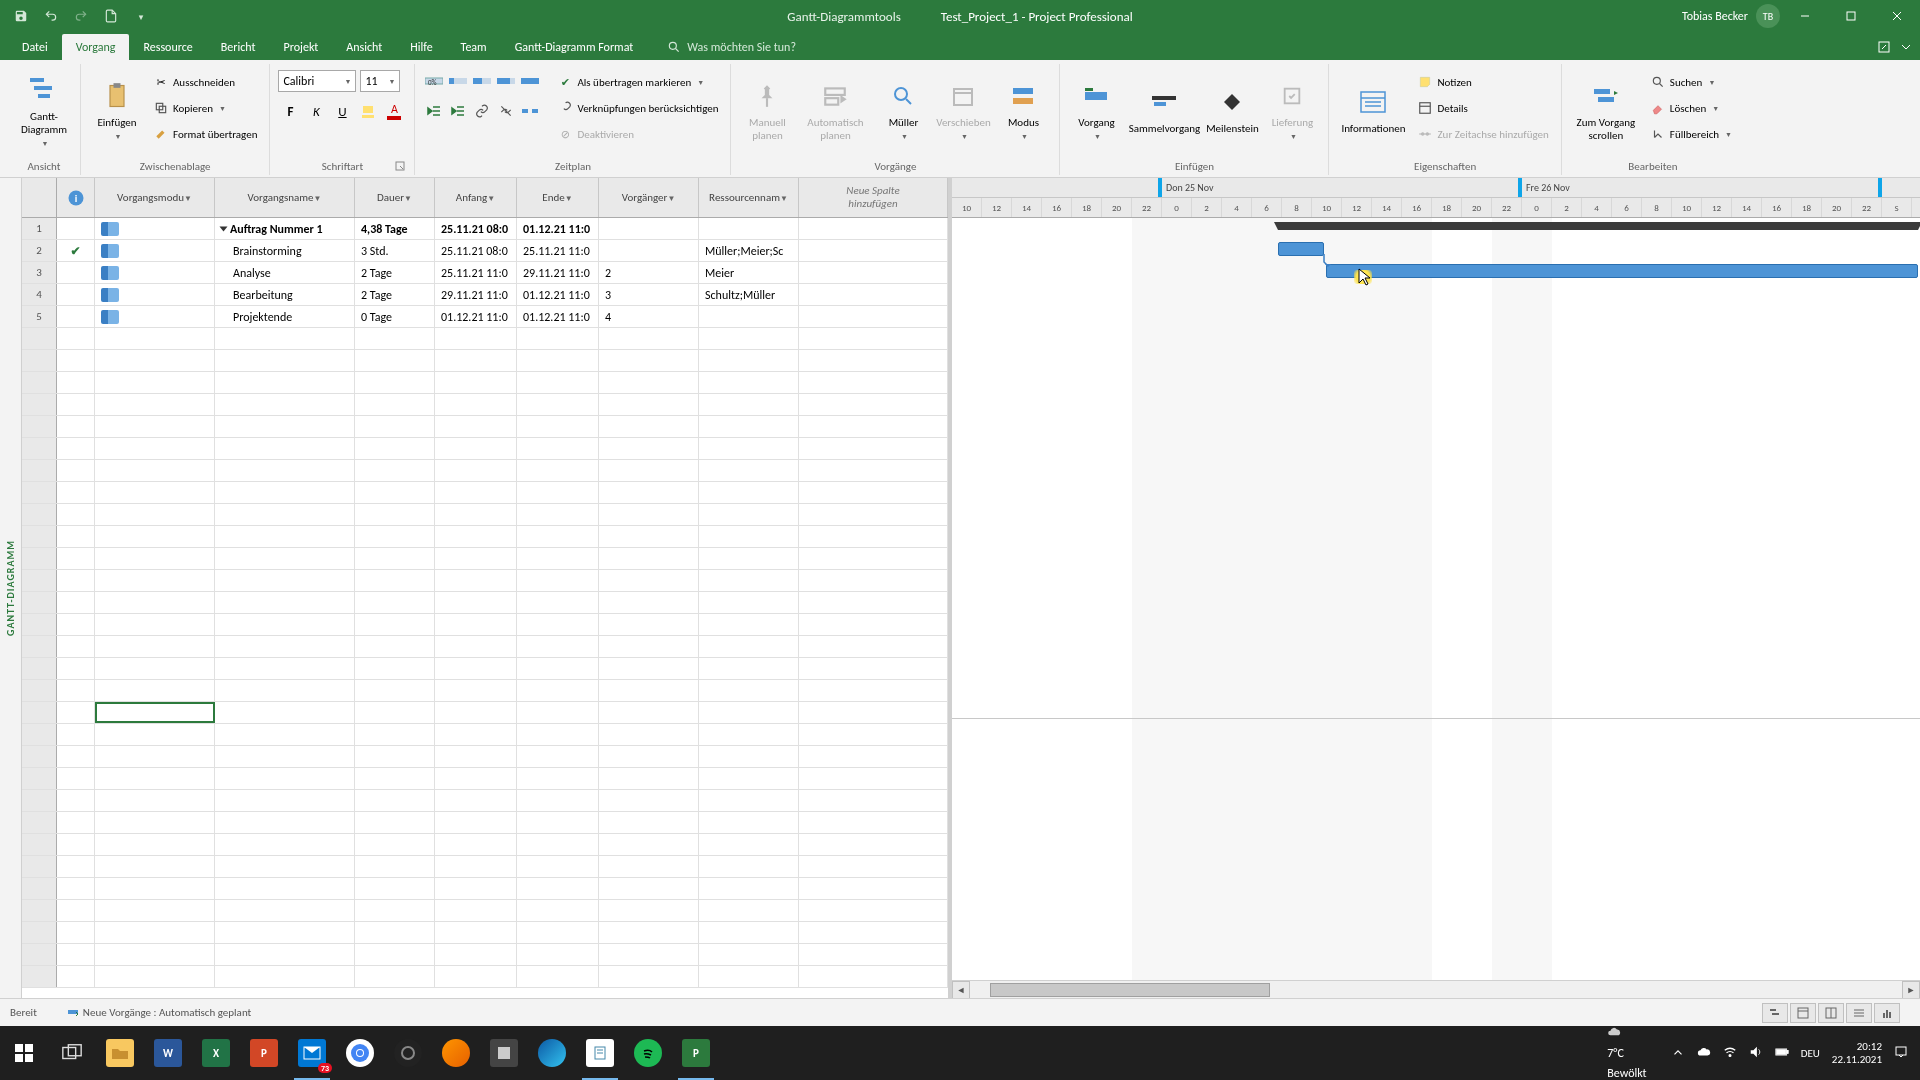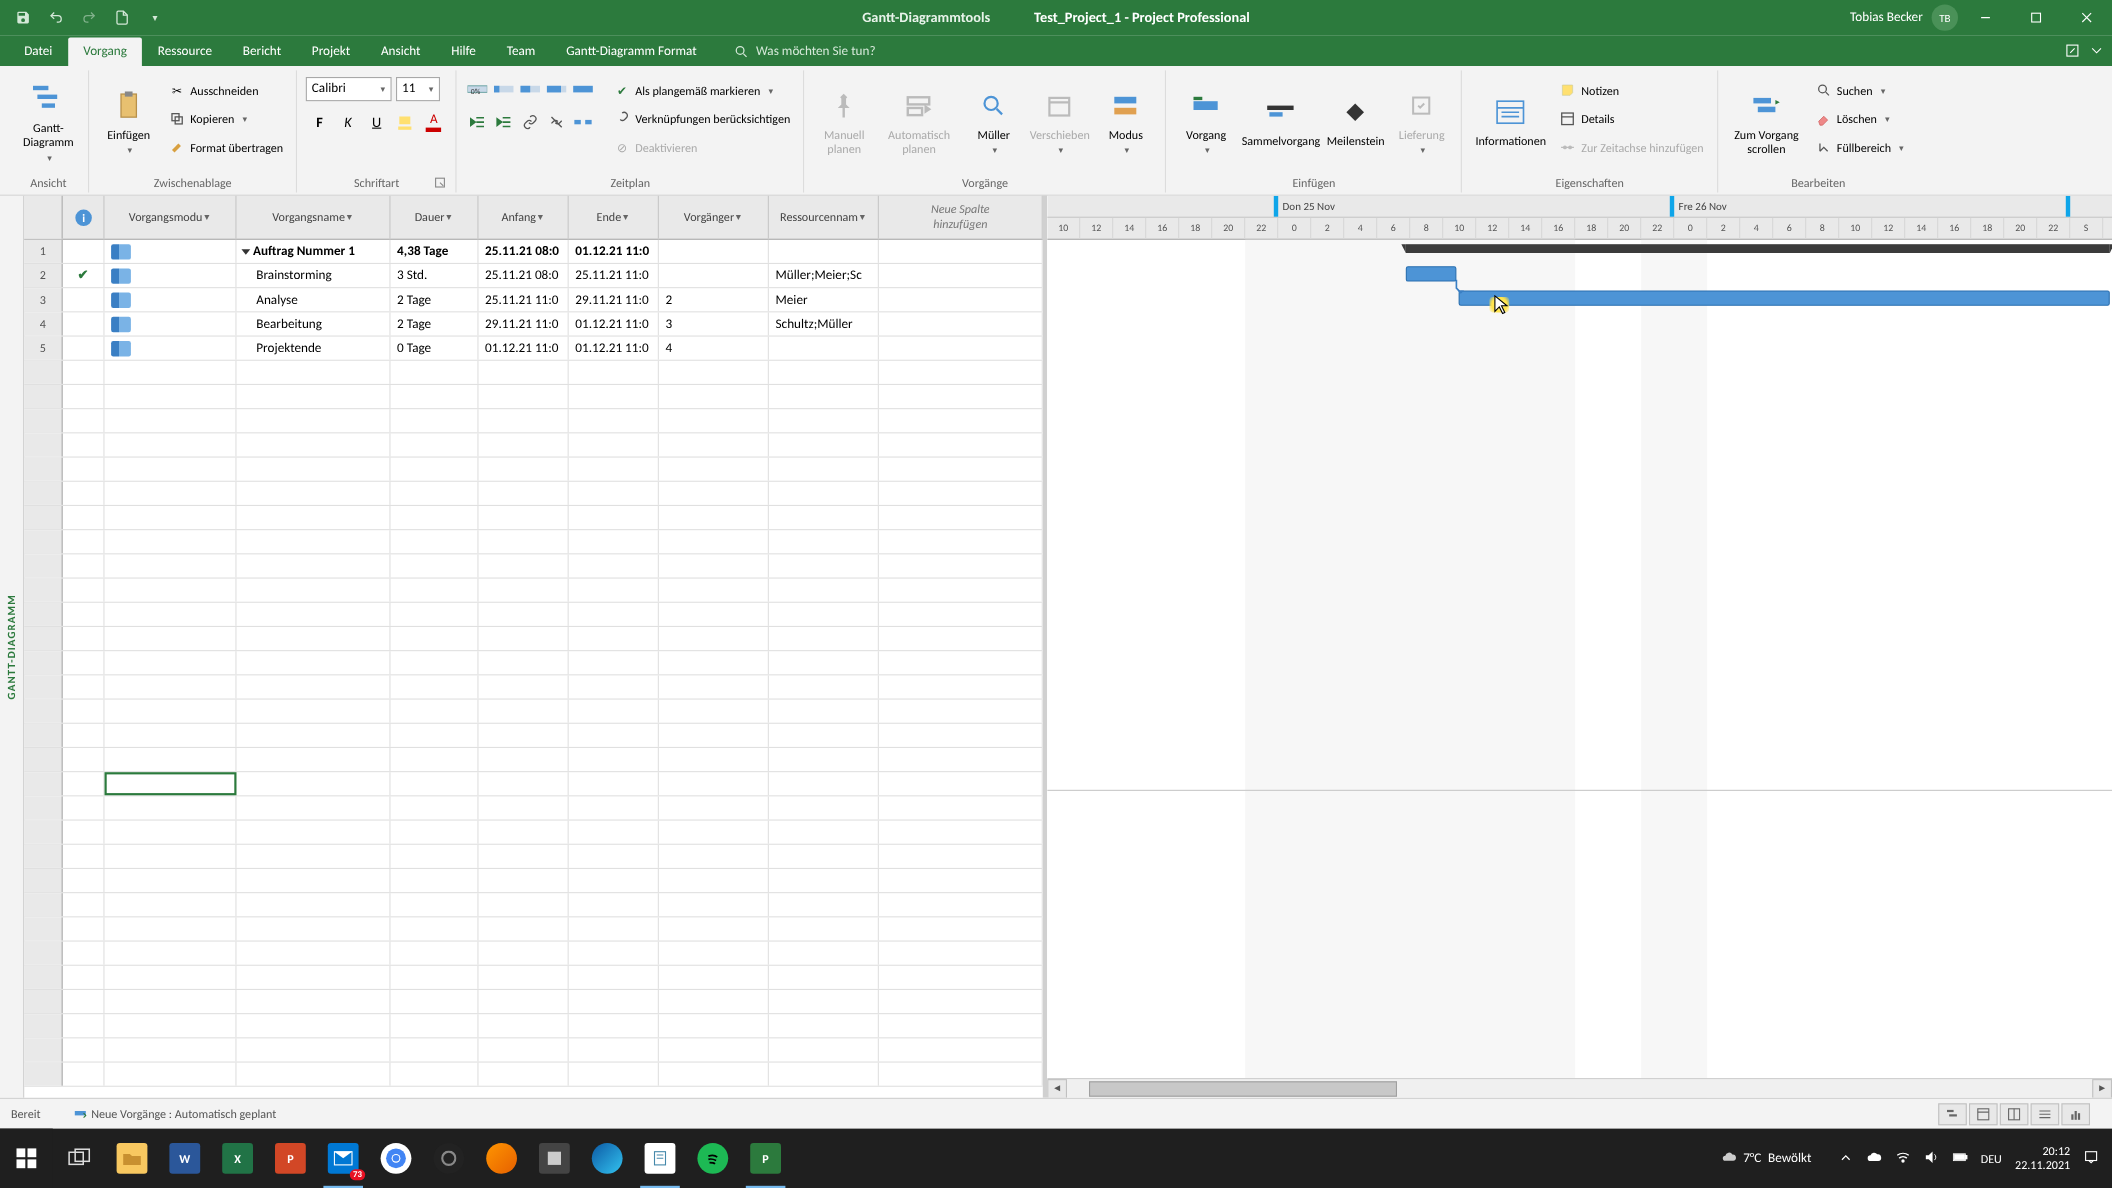--- a/index.html
+++ b/index.html
@@ -3,21 +3,21 @@
 <meta charset="utf-8">
 <style>
 * { margin: 0; padding: 0; box-sizing: border-box; font-family: "Segoe UI", Calibri, sans-serif; }
 body { background: #fff; overflow: hidden; width: 1920px; height: 1080px; font-size: 12px; }
 
 
 .titlebar { background: #2c7a3d; height: 32px; display: flex; align-items: center; color: #fff; position: relative; }
 .titlebar .qat { display: flex; gap: 8px; padding: 0 10px; align-items: center; height: 100%; }
 .titlebar .qat-item { width: 22px; height: 22px; display: flex; align-items: center; justify-content: center; color: #d4e8d8; cursor: pointer; }
 .titlebar .qat-item svg { width: 14px; height: 14px; }
-.titlebar .center { position: absolute; left: 50%; transform: translateX(-50%); display: flex; gap: 40px; align-items: flex-start; font-weight: bold; }
+.titlebar .center { position: absolute; left: 50%; transform: translateX(-50%); display: flex; gap: 40px; align-items: flex-start; }
 .titlebar .contextual { font-size: 13px; color: #e8f3ea; }
 .titlebar .doc-title { font-size: 13px; color: #fff; }
 .titlebar .user { position: absolute; right: 140px; display: flex; align-items: center; gap: 8px; font-size: 12px; }
 .titlebar .user-badge { width: 24px; height: 24px; border-radius: 50%; background: #4a9158; display: flex; align-items: center; justify-content: center; font-size: 10px; }
 .titlebar .winbtns { position: absolute; right: 0; display: flex; height: 100%; }
 .titlebar .winbtn { width: 46px; display: flex; align-items: center; justify-content: center; cursor: pointer; }
 .titlebar .winbtn svg { width: 12px; height: 12px; }
 
 
 .ribbon-tabs { background: #2c7a3d; height: 28px; display: flex; align-items: flex-end; padding: 0 8px; gap: 0; color: #fff; position: relative; }
@@ -121,21 +121,21 @@
 
 
 .taskbar { height: 54px; background: #1f1f1f; display: flex; align-items: center; color: #fff; position: relative; }
 .taskbar .start { width: 48px; height: 100%; display: flex; align-items: center; justify-content: center; background: #1f1f1f; }
 .taskbar .search { flex: 0 0 320px; height: 40px; background: #fff; display: flex; align-items: center; padding: 0 12px; color: #777; font-size: 14px; margin-right: 8px; gap: 10px; }
 .taskbar .search svg { width: 18px; height: 18px; }
 .taskbar .tb-icon { width: 48px; height: 100%; display: flex; align-items: center; justify-content: center; cursor: pointer; position: relative; }
 .taskbar .tb-icon.active::after { content:""; position: absolute; bottom: 0; left: 6px; right: 6px; height: 2px; background: #76b9ed; }
 .taskbar .tb-app { width: 28px; height: 28px; border-radius: 3px; display: flex; align-items: center; justify-content: center; font-size: 11px; font-weight: bold; color: #fff; }
 .taskbar .tray { position: absolute; right: 0; display: flex; align-items: center; height: 100%; gap: 12px; padding-right: 12px; font-size: 11px; }
-.taskbar .tray .weather { display: flex; align-items: flex-start; gap: 6px; font-size: 12px; margin-right: 12px; }
+.taskbar .tray .weather { display: flex; align-items: flex-start; gap: 6px; font-size: 12px; margin-right: 12px; flex-direction: column; }
 .taskbar .tray .clock { text-align: right; line-height: 1.2; }
 .taskbar .tray svg { width: 14px; height: 14px; }
 
 .dd-arrow { font-size: 7px; color: #666; margin-left: 2px; }
 </style>
 </head>
 <body>
 
 <div class="titlebar">
   <div class="qat">
@@ -386,21 +386,21 @@
               <svg width="16" height="14" viewBox="0 0 16 14">
                 <rect x="0" y="5" width="6" height="4" fill="#4d94d6"></rect>
                 <rect x="10" y="5" width="6" height="4" fill="#4d94d6"></rect>
               </svg>
             </div>
         </div>
       </div>
       <div class="col-stack">
         <div class="small-row">
             <div class="icon-box" style="color:#2c7a3d">✔</div>
-            <span>Als plangemäß markieren</span>
+            <span>Als übertragen markieren</span>
             <span class="dd-arrow">▼</span>
           </div>
         <div class="small-row">
             <div class="icon-box">
               <svg width="14" height="14" viewBox="0 0 24 24" stroke="#555" fill="none" stroke-width="2">
                 <path d="M10 13a5 5 0 0 0 7 0l3-3a5 5 0 0 0-7-7"></path>
               </svg>
             </div>
             <span>Verknüpfungen berücksichtigen</span>
           </div>

